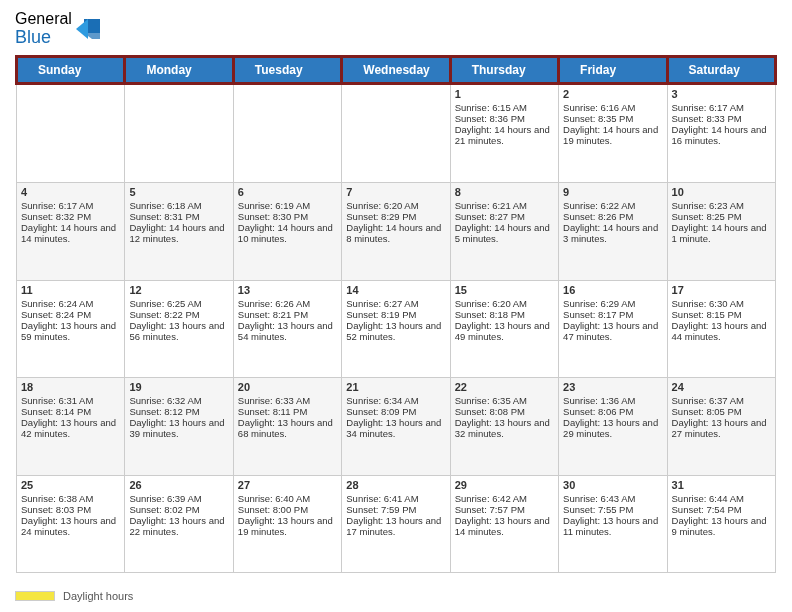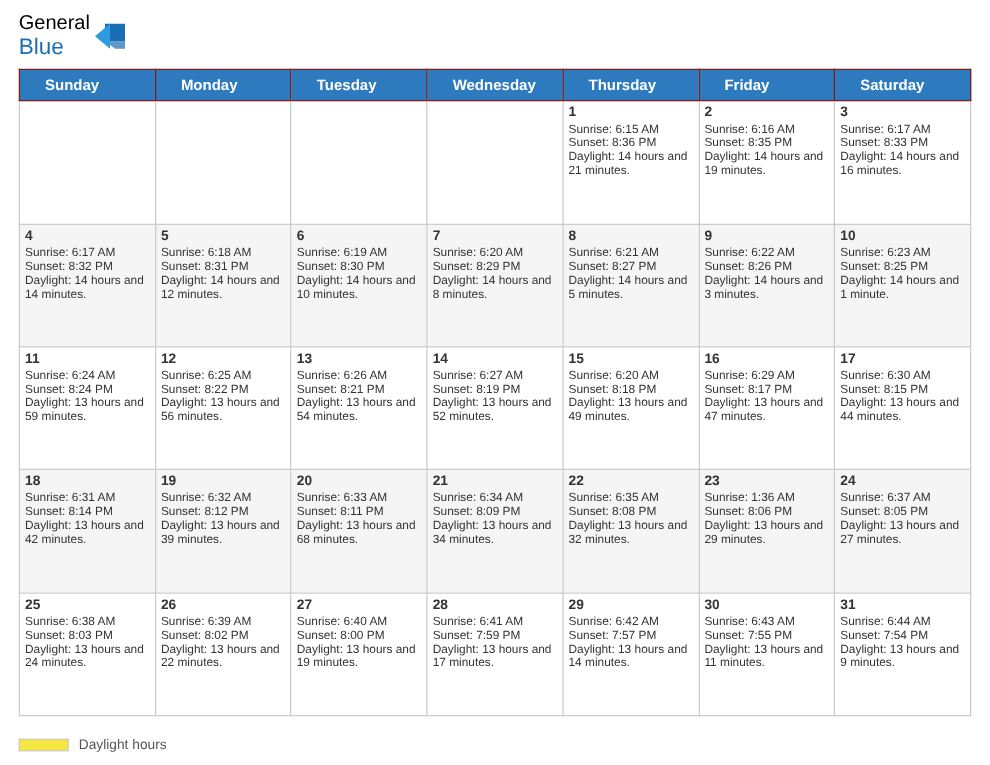--- a/index.html
+++ b/index.html
@@ -55,21 +55,21 @@
       border-collapse: collapse;
       width: 100%;
       table-layout: fixed;
     }
     .calendar th {
       background: #2e7abf;
       color: white;
       font-size: 12px;
       font-weight: bold;
       padding: 5px 20px;
-      border: 1px solid #7f1d1d;
+      border: 3px solid #7f1d1d;
       text-align: left;
     }
     .calendar td {
       border: 1px solid #ccc;
       vertical-align: top;
       padding: 3px 4px;
       font-size: 9.5px;
       color: #333;
       background: #fff;
     }

